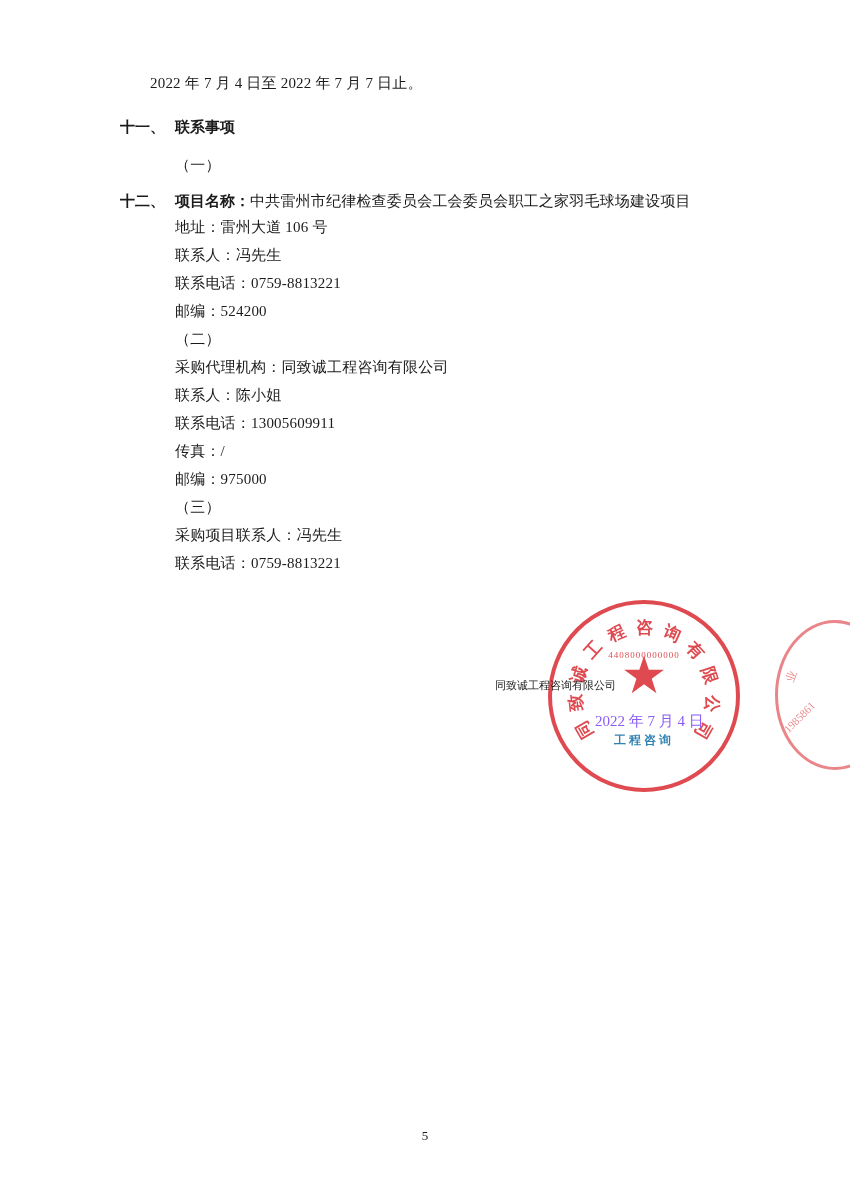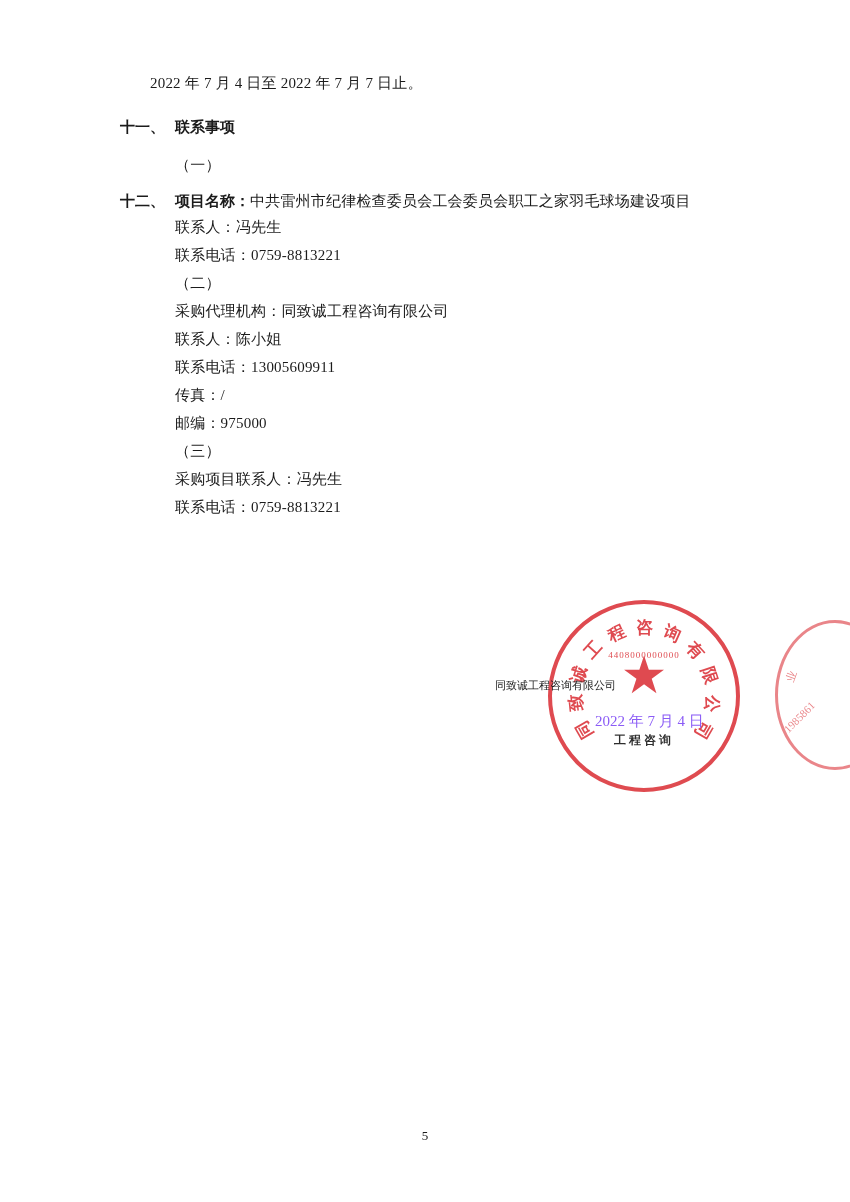--- a/index.html
+++ b/index.html
@@ -115,21 +115,21 @@
     transform-origin: 0 0;
     white-space: pre;
   }
   .stamp-bottom-text {
     position: absolute;
     left: 50%;
     top: 128px;
     transform: translateX(-50%);
     font-size: 12px;
     font-weight: 700;
-    color: #000000;
+    color: #0369a1;
     letter-spacing: 3px;
     white-space: pre;
     font-family: Liberation Mono, monospace;
   }
   .stamp-code {
     position: absolute;
     left: 50%;
     top: 46px;
     transform: translateX(-50%);
     font-size: 9px;
@@ -202,22 +202,24 @@
   </div>
 
   <div class="line indent-2 sub-head">（一）</div>
 
   <div class="row">
     <div class="label">十二、</div>
     <div class="label" style="padding-left:10px;">项目名称：</div>
     <div class="line">中共雷州市纪律检查委员会工会委员会职工之家羽毛球场建设项目</div>
   </div>
 
+  <div class="line indent-3 body-line">地址：雷州大道 106 号</div>
   <div class="line indent-3 body-line">联系人：冯先生</div>
   <div class="line indent-3 body-line">联系电话：0759-8813221</div>
+  <div class="line indent-3 body-line">邮编：524200</div>
 
   <div class="line indent-2 body-line">（二）</div>
 
   <div class="line indent-3 body-line">采购代理机构：同致诚工程咨询有限公司</div>
   <div class="line indent-3 body-line">联系人：陈小姐</div>
   <div class="line indent-3 body-line">联系电话：13005609911</div>
   <div class="line indent-3 body-line">传真：/</div>
   <div class="line indent-3 body-line">邮编：975000</div>
 
   <div class="line indent-2 body-line">（三）</div>

